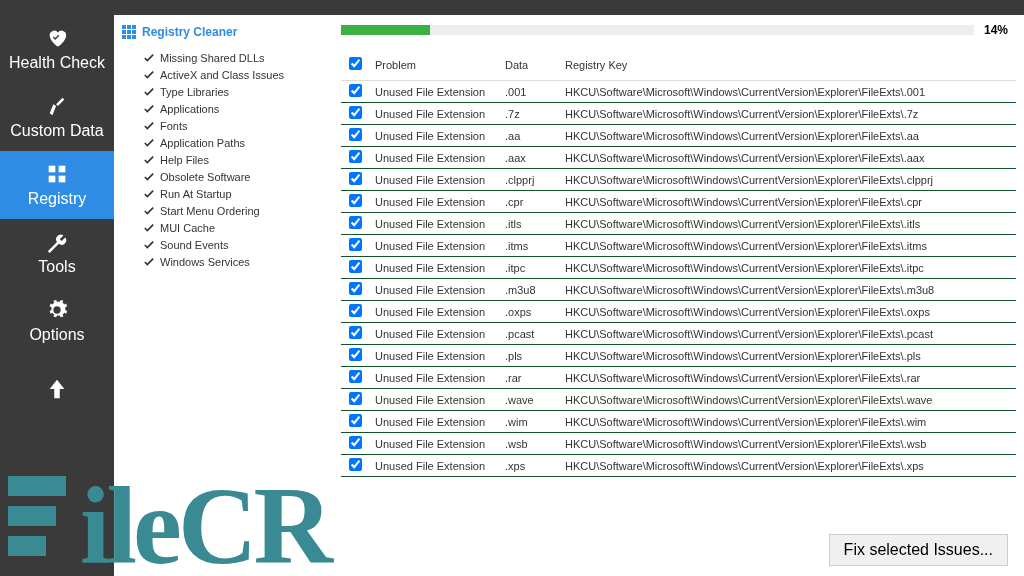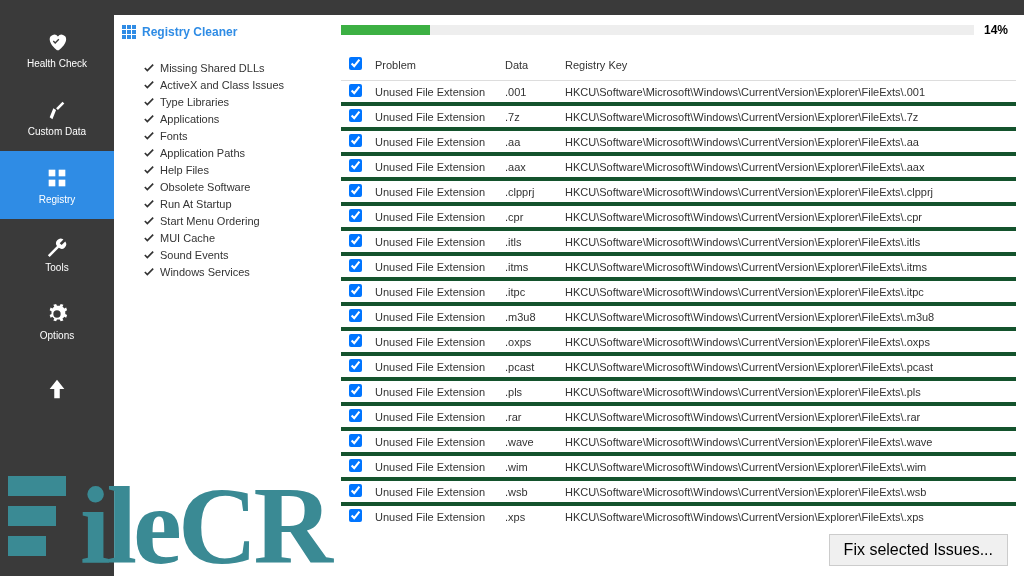--- a/index.html
+++ b/index.html
@@ -1,43 +1,43 @@
 <!DOCTYPE html>
 <html><head>
 <meta charset="utf-8">
 <style>
 * { margin: 0; padding: 0; box-sizing: border-box; }
 body { font-family: "Segoe UI", Arial, sans-serif; font-size: 12px; background: #fff; width: 1024px; height: 576px; overflow: hidden; position: relative; }
 .topbar { height: 15px; background: #3a3a3a; }
 .main { display: flex; height: 561px; }
 .sidebar { width: 114px; background: #3a3a3a; display: flex; flex-direction: column; }
-.sidebar-item { display: flex; flex-direction: column; align-items: center; justify-content: center; height: 68px; color: #fff; cursor: pointer; font-size: 10px; gap: 4px; }
+.sidebar-item { display: flex; flex-direction: column; align-items: center; justify-content: center; height: 68px; color: #fff; cursor: pointer; font-size: 16px; gap: 4px; }
 .sidebar-item.active { background: #2f8ce5; }
 .sidebar-icon { width: 24px; height: 24px; display: flex; align-items: center; justify-content: center; }
 .categories { width: 219px; background: #fff; padding: 10px 8px; }
-.cat-header { display: flex; align-items: center; gap: 6px; color: #2f8ce5; font-weight: bold; font-size: 12px; margin-bottom: 20px; }
+.cat-header { display: flex; align-items: center; gap: 6px; color: #2f8ce5; font-weight: bold; font-size: 12px; margin-bottom: 10px; }
 .cat-grid-icon { display: grid; grid-template-columns: repeat(3, 4px); grid-template-rows: repeat(3, 4px); gap: 1px; }
 .cat-grid-icon span { background: #2f8ce5; }
 .cat-list { list-style: none; padding-left: 22px; }
 .cat-list li { display: flex; align-items: center; gap: 6px; padding: 2.5px 0; font-size: 11px; color: #333; cursor: pointer; }
 .check-icon { width: 10px; height: 10px; display: inline-flex; align-items: center; justify-content: center; }
 .content { flex: 1; display: flex; flex-direction: column; background: #fff; }
 .progress-row { display: flex; align-items: center; padding: 8px 16px 12px 8px; gap: 10px; }
 .progress-bar { flex: 1; height: 10px; background: #eee; position: relative; }
 .progress-fill { height: 100%; background: #3cb043; }
 .progress-text { font-size: 12px; font-weight: bold; }
 .table-wrap { flex: 1; overflow: hidden; padding: 0 8px; }
 table { width: 100%; border-collapse: collapse; font-size: 11px; }
 thead th { text-align: left; font-weight: normal; padding: 8px 6px; border-bottom: 1px solid #ddd; color: #333; background: #fff; }
 thead th:first-child { width: 28px; text-align: center; }
 thead th:nth-child(2) { width: 130px; }
 thead th:nth-child(3) { width: 60px; }
 tbody td { padding: 3px 6px; color: #333; white-space: nowrap; }
 tbody td:first-child { text-align: center; }
-tbody tr { border-bottom: 4px solid #14532d; }
+tbody tr { border-bottom: 1px solid #14532d; }
 input[type="checkbox"] { cursor: pointer; }
 .button-row { display: flex; justify-content: flex-end; padding: 10px 16px; gap: 10px; }
 .btn { padding: 6px 14px; border: 1px solid #ccc; background: #f0f0f0; cursor: pointer; font-size: 16px; }
 .watermark { position: absolute; left: 0; bottom: 0; pointer-events: none; display: flex; align-items: flex-end; }
 .watermark-text { font-family: Georgia, serif; font-weight: bold; font-size: 110px; color: #3a8a94; letter-spacing: -4px; line-height: 0.9; }
 </style>
 </head>
 <body>
 
 <div class="topbar"></div>

